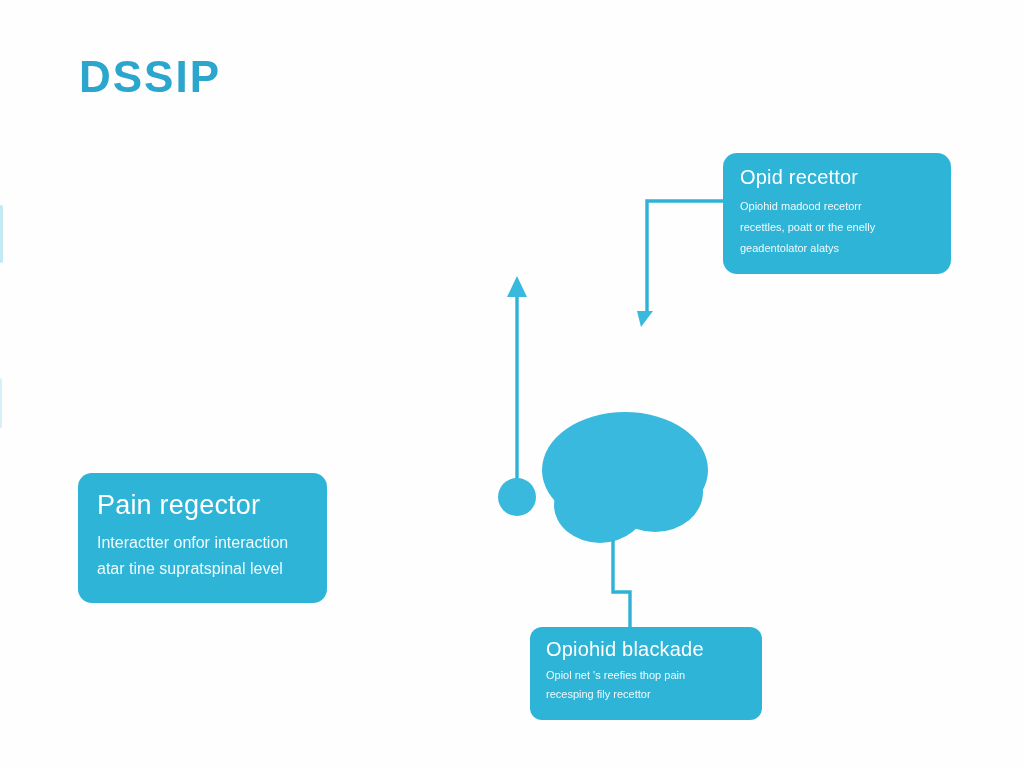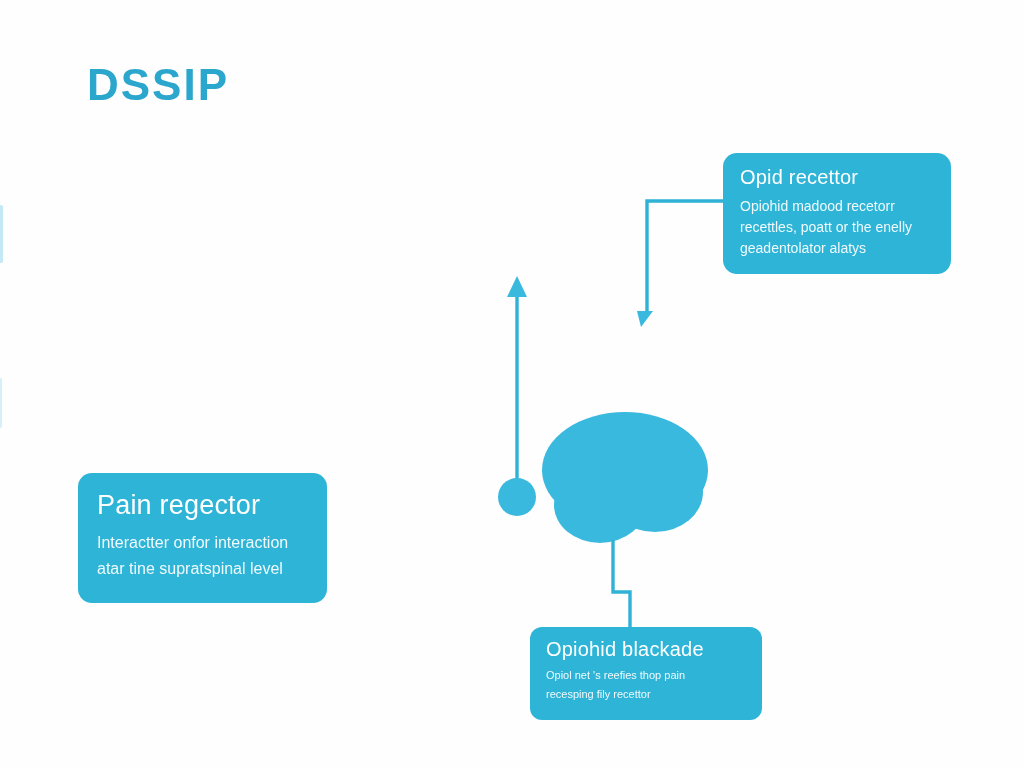--- a/index.html
+++ b/index.html
@@ -11,38 +11,38 @@
     --bg:#fefefe;
   }
   html,body{margin:0;padding:0;}
   body{
     width:1024px;height:768px;background:var(--bg);
     font-family:"Liberation Sans", sans-serif;
     position:relative;overflow:hidden;
   }
   .canvas{position:absolute;inset:0;width:1024px;height:768px;}
   .page-title{
-    position:absolute;left:75px;top:48px;margin:12px;
+    position:absolute;left:75px;top:48px;margin:4px;
     font-size:44px;font-weight:800;letter-spacing:2px;
     color:var(--title-text);
     text-align:right;
   }
   svg.art{position:absolute;left:0;top:0;}
   svg .stroke{stroke:var(--accent-line);stroke-width:3.4px;fill:none;}
   svg .fill{fill:var(--accent-shape);}
   .node{
     position:absolute;background:var(--accent-box);
     border-radius:14px;color:var(--box-text);box-sizing:border-box;
   }
   .node-title{font-weight:400;letter-spacing:.2px;}
   .node-body{color:rgba(255,255,255,.93);}
   .bl{display:block;}
   .node-opioid{left:723px;top:153px;width:228px;height:121px;padding:13px 17px;}
   .node-opioid .node-title{font-size:20px;margin-bottom:7px;}
-  .node-opioid .node-body{font-size:14px;line-height:21px;}
+  .node-opioid .node-body{font-size:11px;line-height:21px;}
   .node-pain{left:78px;top:473px;width:249px;height:130px;padding:17px 19px;}
   .node-pain .node-title{font-size:27px;margin-bottom:9px;}
   .node-pain .node-body{font-size:16px;line-height:26px;}
   .node-naloxone{left:530px;top:627px;width:232px;height:93px;padding:11px 16px;border-radius:12px;}
   .node-naloxone .node-title{font-size:20px;margin-bottom:5px;}
   .node-naloxone .node-body{font-size:11px;line-height:19px;}
 </style>
 </head>
 <body>
 

